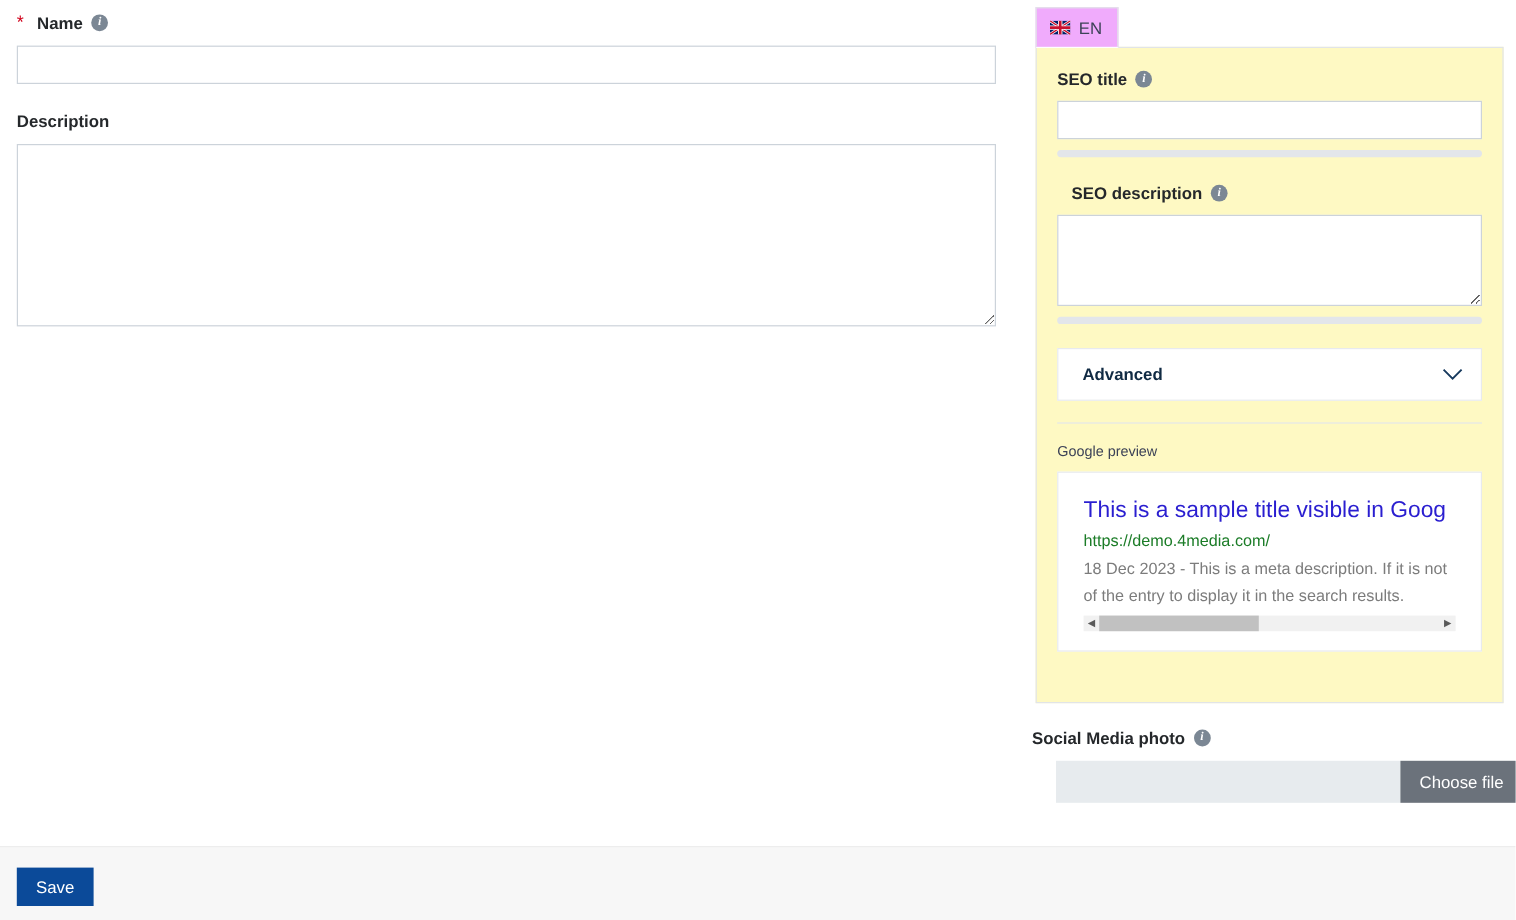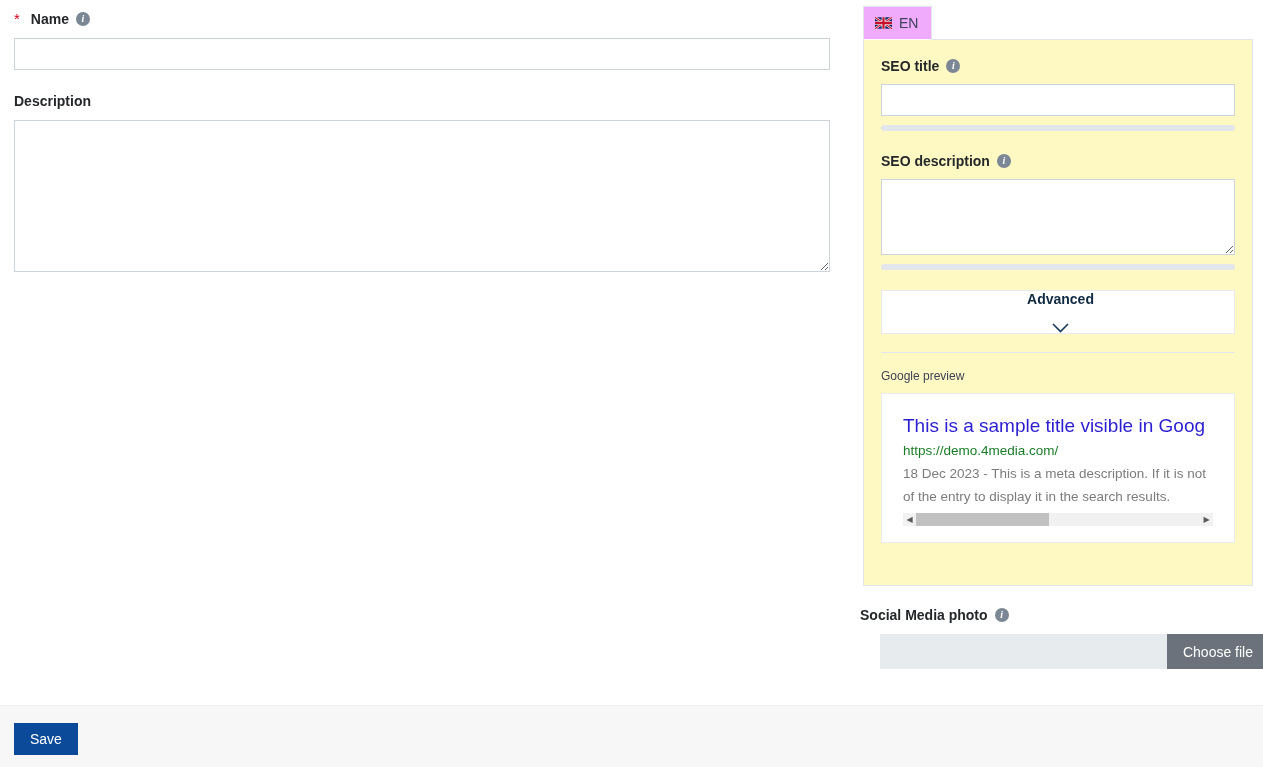--- a/index.html
+++ b/index.html
@@ -154,35 +154,34 @@
     margin-top: 9px;
   }
   .meter-fill {
     height: 100%;
     width: 0%;
     background: #5aa454;
     border-radius: 3px;
   }
 
   .seo-title-label { margin: 0 0 9px 0; }
-  .seo-desc-label  { margin: 21px 0 9px 0; }
+  .seo-desc-label  { margin: 21px 0 9px 12px; }
 
   
   .accordion {
     box-sizing: border-box;
     margin-top: 20px;
     background: #fff;
     border: 1px solid #e8eaee;
     height: 44px;
     display: flex;
     align-items: center;
     justify-content: space-between;
     padding: 0 15px 0 20px;
     cursor: pointer;
-    flex-direction: column;
   }
   .accordion-title {
     font-size: 14px;
     font-weight: bold;
     color: #102a43;
   }
   .chev { width: 17px; height: 10px; display: block; }
 
   .divider {
     height: 1px;

